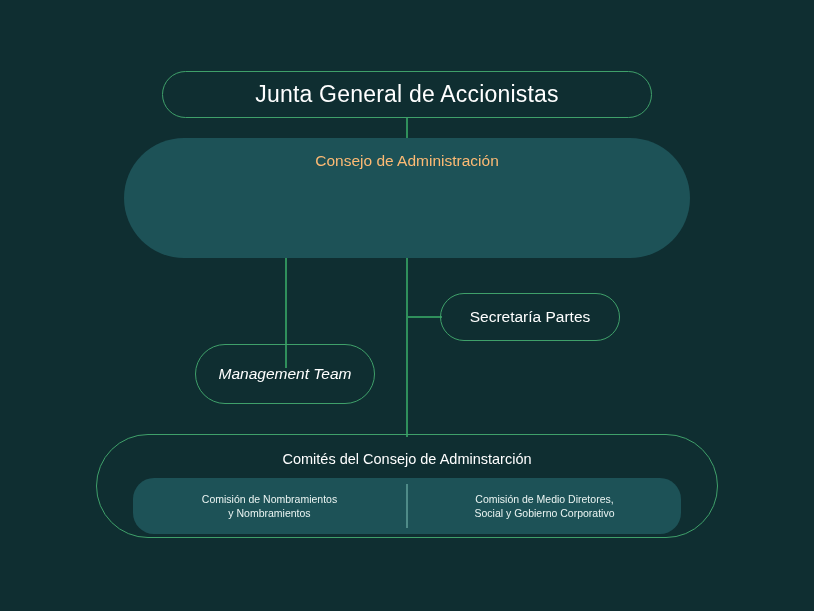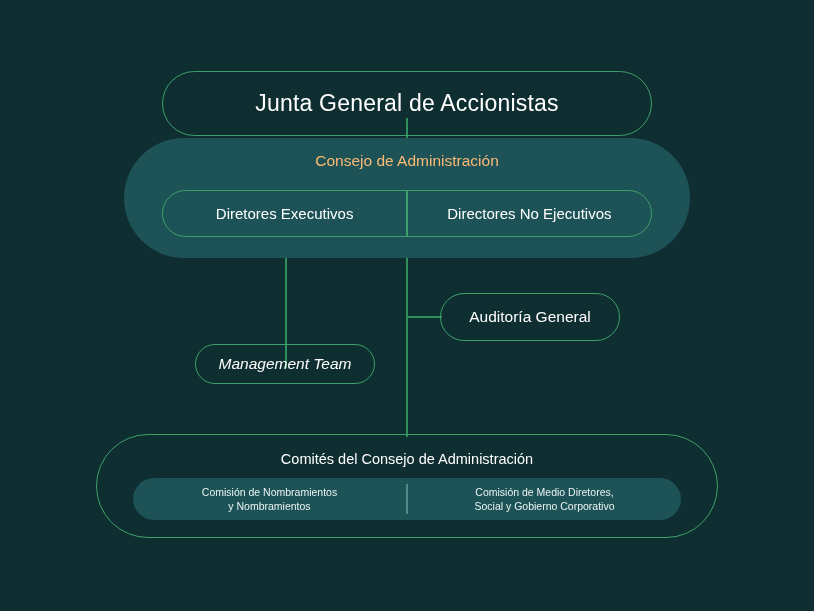--- a/index.html
+++ b/index.html
@@ -39,21 +39,21 @@
     align-items: center;
     justify-content: center;
     text-align: center;
   }
 
   
   #node-junta {
     left: 162px;
     top: 71px;
     width: 490px;
-    height: 65px;
+    height: 47px;
     font-size: 23px;
     letter-spacing: 0.2px;
     color: #ffffff;
   }
 
   
   #block-consejo {
     position: absolute;
     left: 124px;
     top: 138px;
@@ -102,21 +102,21 @@
     width: 180px;
     height: 48px;
     font-size: 15.5px;
   }
 
   
   #node-management {
     left: 195px;
     top: 344px;
     width: 180px;
-    height: 40px;
+    height: 60px;
     font-size: 15.5px;
     font-style: italic;
   }
 
   
   #node-comites {
     left: 96px;
     top: 434px;
     width: 622px;
     height: 104px;
@@ -130,21 +130,21 @@
     width: 100%;
     text-align: center;
     font-size: 14.5px;
     color: #ffffff;
   }
   #comites-group {
     position: absolute;
     left: 133px;
     top: 478px;
     width: 548px;
-    height: 42px;
+    height: 56px;
     background: #1d5257;
     border-radius: 21px;
     display: flex;
     align-items: stretch;
   }
   #comites-group .cell {
     flex: 1 1 33.33%;
     display: flex;
     align-items: center;
     justify-content: center;
@@ -177,41 +177,32 @@
 
   <div class="pill" id="node-junta">
     <span>Junta General de Accionistas</span>
   </div>
 
   <div id="block-consejo"></div>
   <div id="label-consejo">
     <span>Consejo de Administración</span>
   </div>
 
-  <div class="pill" id="node-directores">
-    <div class="half">
-      <span>Diretores Executivos</span>
-    </div>
-    <div class="divider"></div>
-    <div class="half">
-      <span>Directores No Ejecutivos</span>
-    </div>
-  </div>
 
   <div class="pill" id="node-secretaria">
-    <span>Auditoría General</span>
+    <span>Secretaría Partes</span>
   </div>
 
   <div class="pill" id="node-management">
     <span>Management Team</span>
   </div>
 
   <div class="pill" id="node-comites">
     <div id="label-comites">
-      <span>Comités del Consejo de Administración</span>
+      <span>Comités del Consejo de Adminstarción</span>
     </div>
   </div>
 
   <div id="comites-group">
     <div class="cell">
       <span>
         <span>Comisión de Nombramientos</span><br>
         <span>y Nombramientos</span>
       </span>
     </div>

